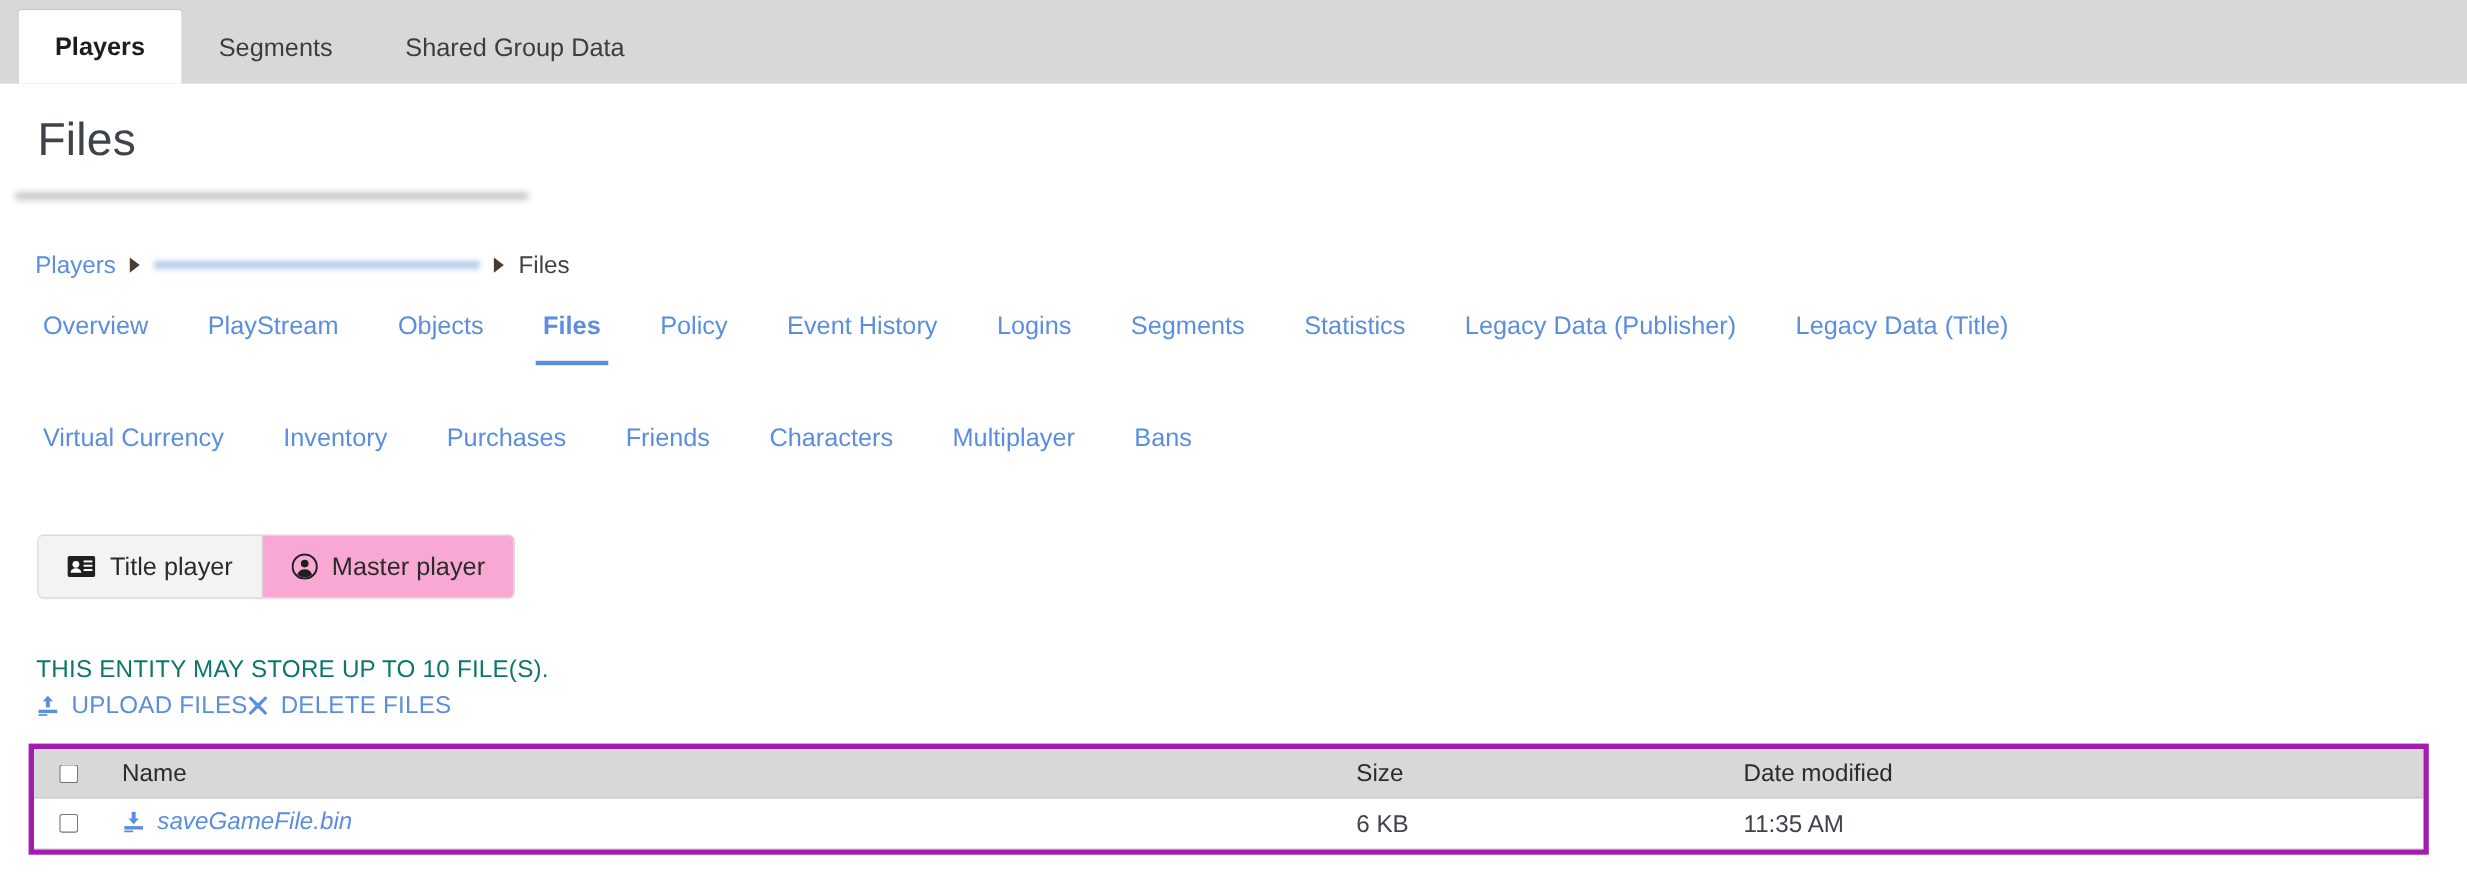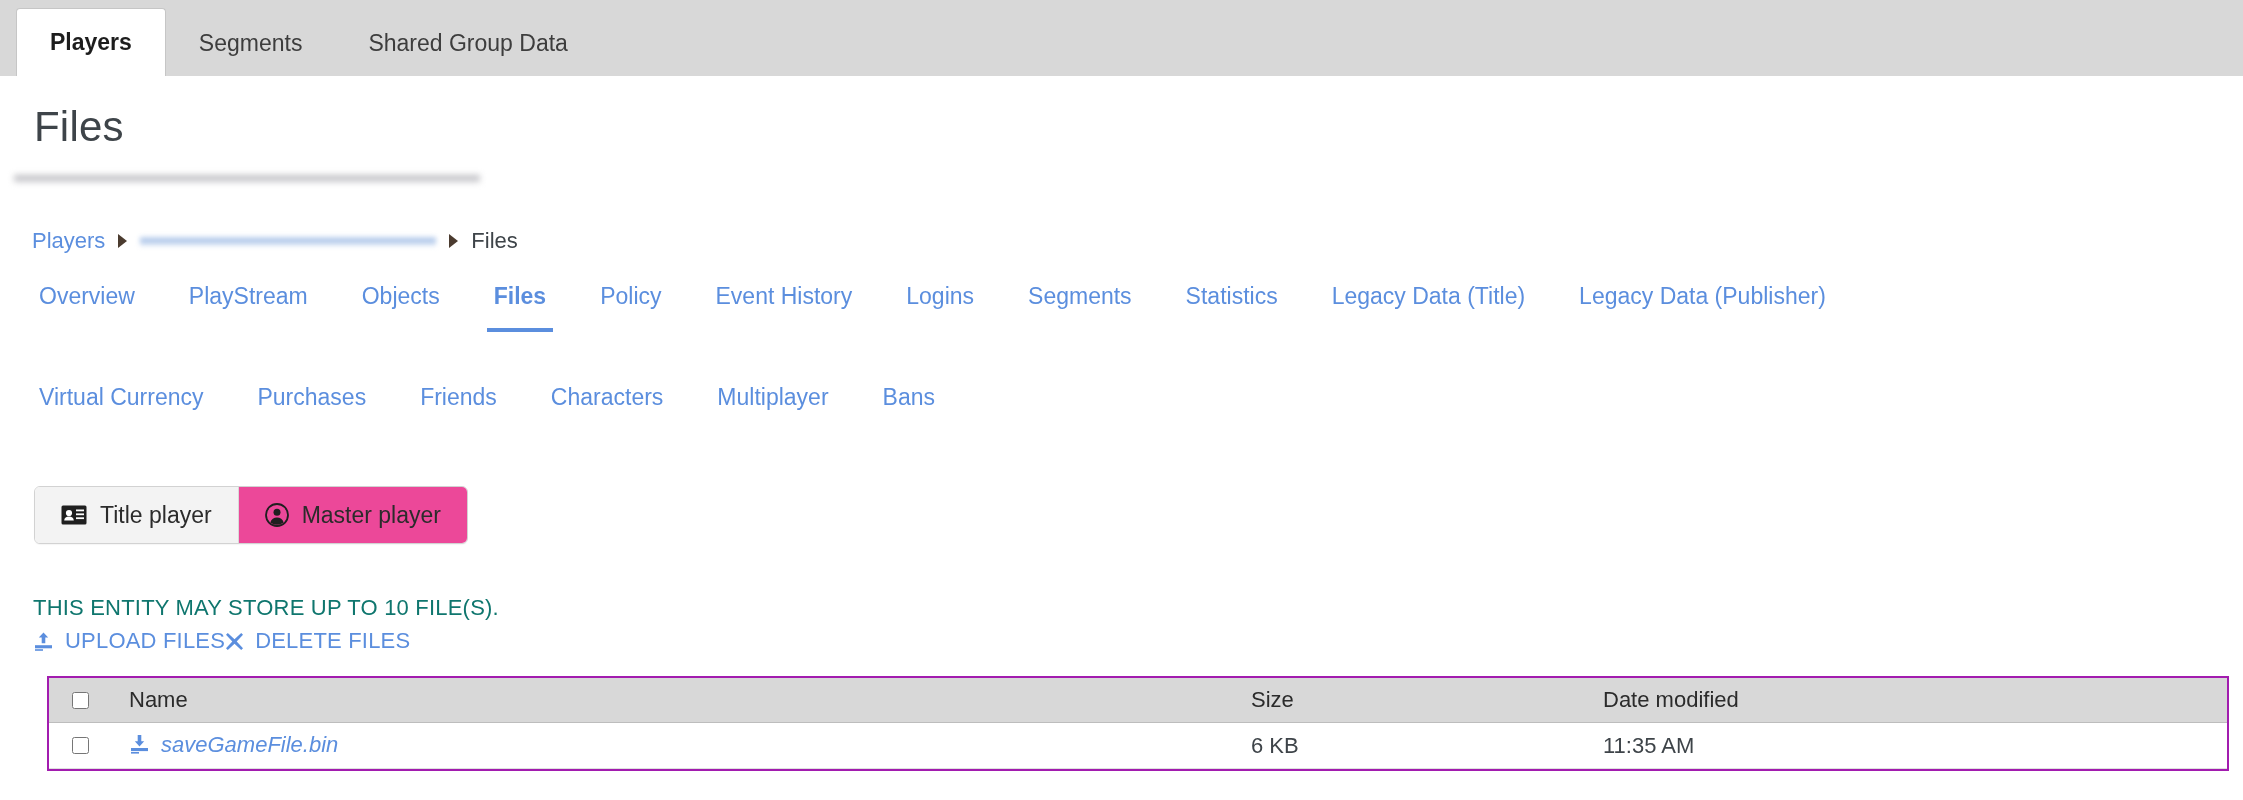--- a/index.html
+++ b/index.html
@@ -115,21 +115,21 @@
     border: 1px solid #d2d2d2;
     border-radius: 6px;
     overflow: hidden;
     background: #fff;
     box-shadow: 0 1px 1px rgba(0,0,0,.04);
   }
   .toggle-btn {
     display: flex; align-items: center; gap: 13px;
     padding: 0 26px; height: 56px;
     font-size: 23px; color: #2b2b2b;
-    background: #ec4899;
+    background: #f9a8d4;
     white-space: nowrap;
   }
   .toggle-btn.selected { background: #f3f3f3; }
   .toggle-btn + .toggle-btn { border-left: 1px solid #d9d9d9; }
   .ic { display: inline-flex; align-items: center; justify-content: center; }
 
   
   .capacity {
     position: absolute; left: 33px; top: 595px;
     font-size: 22px; font-weight: normal; color: #0f766e;
@@ -140,23 +140,23 @@
     display: flex; align-items: center; 
   }
   .action {
     display: flex; align-items: center; gap: 11px;
     color: #5b8ede; font-size: 22px;
     letter-spacing: .2px;
   }
 
   
   .tbl {
-    position: absolute; left: 47px; top: 676px;
+    position: absolute; left: 26px; top: 676px;
     width: 2182px;
-    border: 2px solid #a21caf;
+    border: 5px solid #a21caf;
     border-collapse: collapse;
   }
   .tbl-head {
     display: flex; align-items: center;
     height: 45px;
     background: #d8d8d8;
     border-bottom: 1px solid #bdbdbd;
   }
   .tbl-row {
     display: flex; align-items: center;
@@ -230,29 +230,32 @@
       <div class="nav-item">
           <span>Logins</span>
         </div>
       <div class="nav-item">
           <span>Segments</span>
         </div>
       <div class="nav-item">
           <span>Statistics</span>
         </div>
       <div class="nav-item">
+          <span>Legacy Data (Publisher)</span>
+        </div>
+      <div class="nav-item">
           <span>Legacy Data (Title)</span>
         </div>
-      <div class="nav-item">
-          <span>Legacy Data (Publisher)</span>
-        </div>
     </div>
     <div class="navrow row2">
       <div class="nav-item">
           <span>Virtual Currency</span>
+        </div>
+      <div class="nav-item">
+          <span>Inventory</span>
         </div>
       <div class="nav-item">
           <span>Purchases</span>
         </div>
       <div class="nav-item">
           <span>Friends</span>
         </div>
       <div class="nav-item">
           <span>Characters</span>
         </div>

